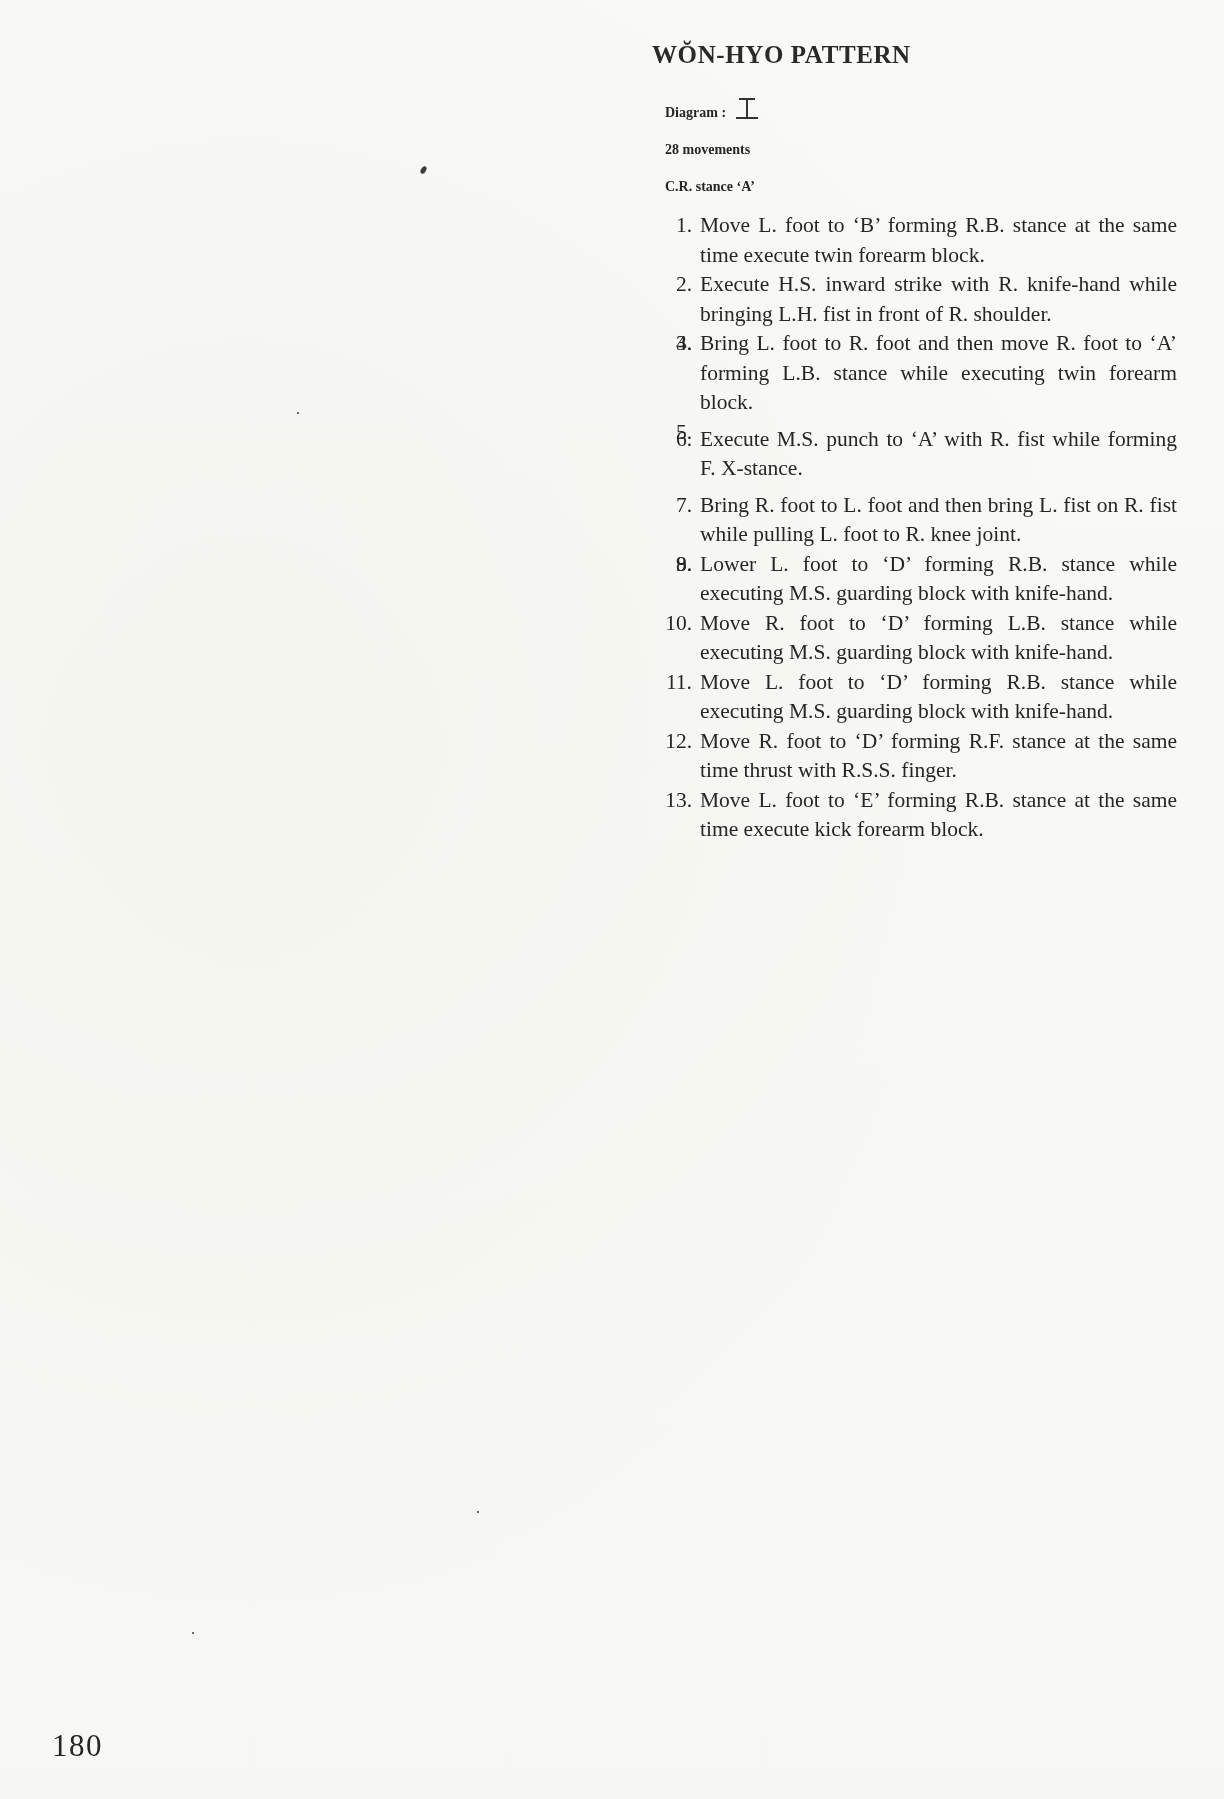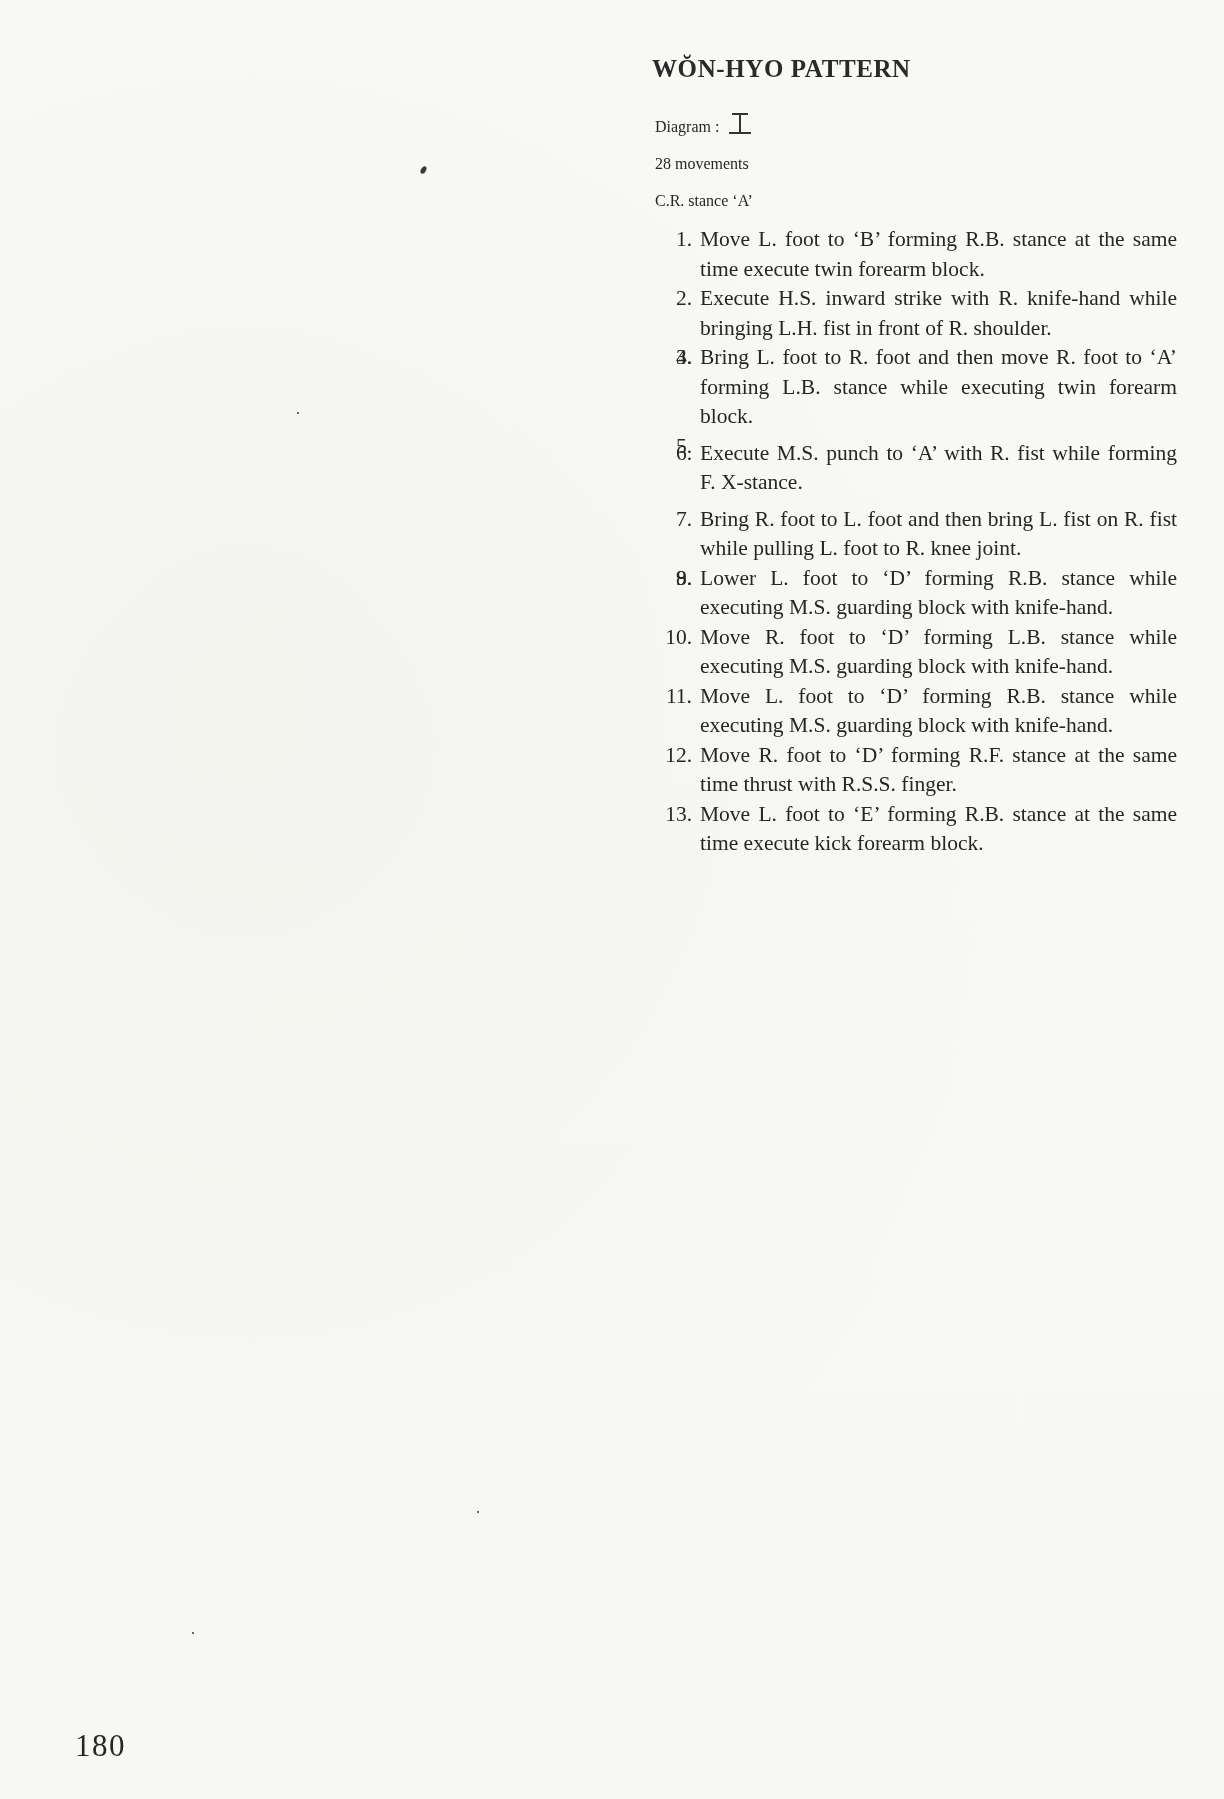--- a/index.html
+++ b/index.html
@@ -26,29 +26,29 @@
     .column {
       position: absolute;
       left: 652px;
       top: 38px;
       width: 525px;
     }
     .title {
       font-size: 25px;
       font-weight: bold;
       letter-spacing: 0.6px;
-      margin: 14px 0 22px 0;
+      margin: 0 0 22px 0;
       line-height: 34px;
       color: #2a2a2a;
     }
     .meta-line {
-      font-size: 16px;
-      font-weight: normal;
+      font-size: 14px;
+      font-weight: bold;
       line-height: 37px;
-      margin-left: 3px;
+      margin-left: 13px;
       color: #262626;
     }
     .diagram-glyph {
       display: inline-block;
       position: relative;
       width: 22px;
       height: 22px;
       margin-left: 6px;
       vertical-align: -2px;
     }
@@ -78,21 +78,21 @@
     .step .num {
       position: absolute;
       left: 0;
       width: 40px;
       text-align: right;
       top: 0;
     }
     .step.gap { margin-top: 7px; }
     .page-number {
       position: absolute;
-      left: 75px;
+      left: 52px;
       top: 1728px;
       font-size: 31px;
       letter-spacing: 1.5px;
       color: #262626;
     }
     .speck {
       position: absolute;
       background: #3a3a3a;
       border-radius: 50%;
     }

